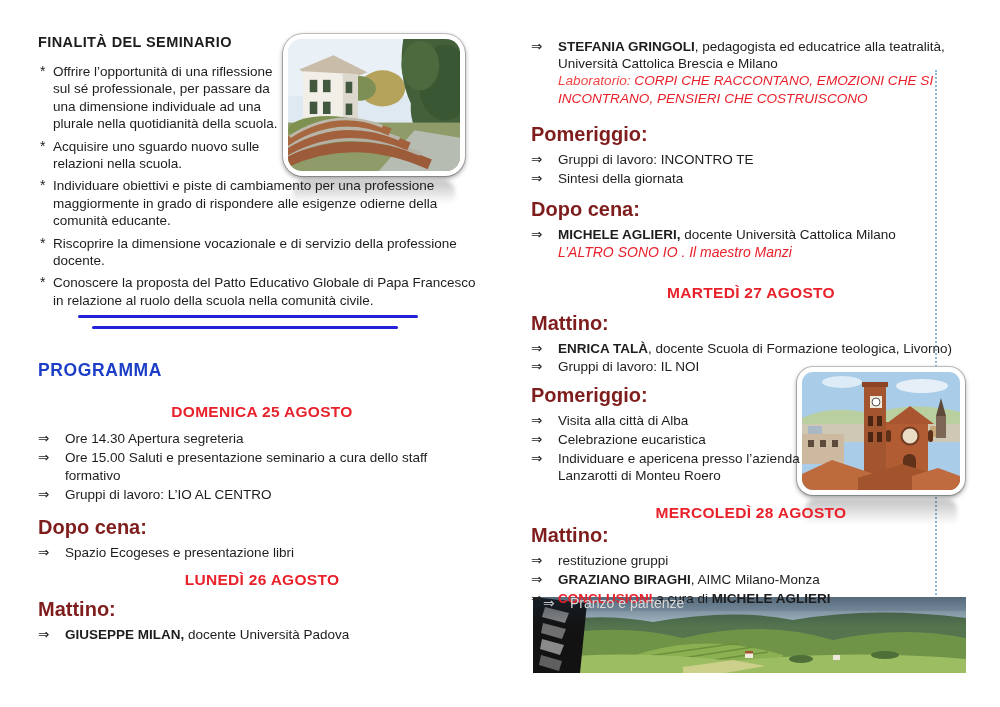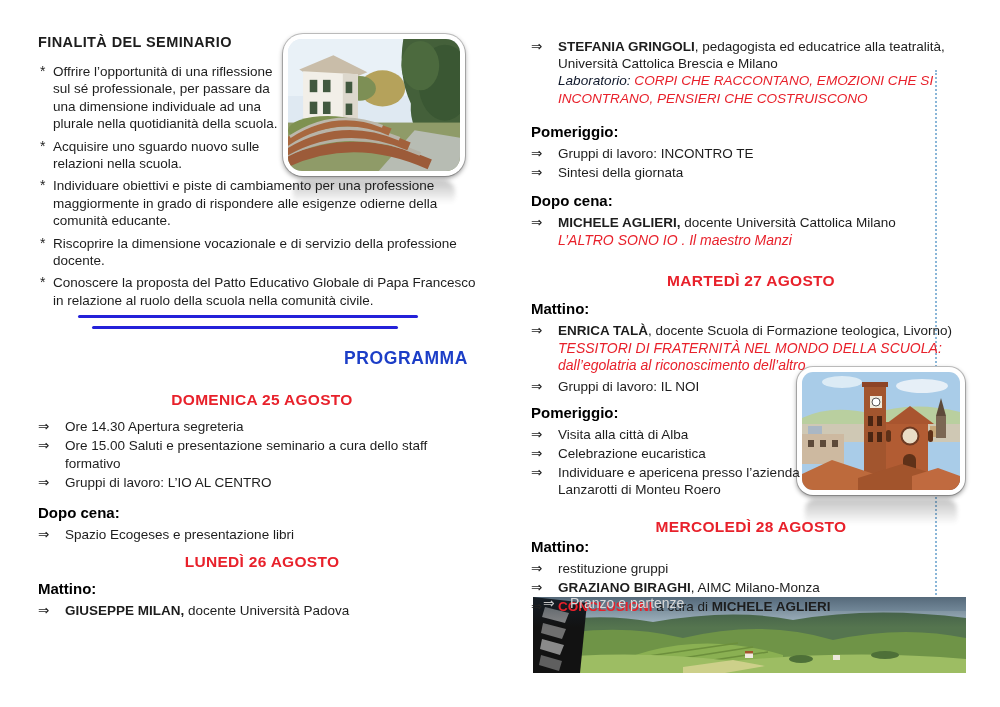--- a/index.html
+++ b/index.html
@@ -19,34 +19,34 @@
 
   .fin-list { font-size:13.5px; line-height:17.4px; }
   .fin-item { display:flex; margin:0 0 5px; }
   .fin-item .bm { flex:none; width:15px; padding-left:2px; font-size:14px; }
   .fin-item:nth-child(1), .fin-item:nth-child(2) { width:248px; }
 
   .divider { background:#2421d9; border-radius:2px; }
   .d1 { width:340px; height:3px; margin:6px 0 0 40px; }
   .d2 { width:306px; height:3px; margin:8px 0 0 54px; }
 
-  .programma { margin-top:19px; width:430px; text-align:right;
+  .programma { margin-top:31px; width:430px; text-align:left;
                color:#1c3ec7; font-size:17.5px; font-weight:bold; letter-spacing:.6px; }
 
   .day { color:#e8212b; font-size:15.5px; font-weight:bold; letter-spacing:.3px; margin:22px 0 9px;text-align:center; }
-  .sub { color:#000000; font-size:15px; font-weight:bold; margin:13px 0 5px; }
+  .sub { color:#7f1d1d; font-size:20px; font-weight:bold; margin:13px 0 5px; }
 
   .arrow-item { display:flex; margin:1.5px 0; font-size:13.5px; line-height:17.4px; }
   .arrow-item .arrow { flex:none; width:17px; margin-right:10px; color:#222; font-size:13.5px; }
   .arrow-item .txt { flex:1; }
   .name { font-weight:bold; }
 
   .talk { color:#e8212b; font-style:italic; font-size:14px; line-height:17.5px; margin:1px 0 2px; }
   .lab  { font-style:italic; font-size:13.6px; line-height:17.5px; }
-  .lab .lbl { color:#0f172a; }
+  .lab .lbl { color:#ef4444; }
   .lab .ttl { color:#e8212b; }
   .red-b { color:#e8212b; font-weight:bold; }
 
   
   .mt10 { margin-top:10px; } .mt16 { margin-top:16px; }
   .mt20 { margin-top:20px; } .mt2  { margin-top:2px; }
   .narrow { width:272px; }
 
   
   .photo { position:absolute; background:#fff; padding:5px; z-index:1;
@@ -272,21 +272,20 @@
         <div class="talk" style="padding-left:0;">L’ALTRO SONO IO . Il maestro Manzi</div>
       </span>
     </div>
 
     <div class="day mt20">MARTEDÌ 27 AGOSTO</div>
     <div class="sub mt10">Mattino:</div>
 
     <div class="arrow-item">
       <span class="arrow">⇒</span>
       <span class="txt"><span class="name">ENRICA TALÀ</span><span>, docente Scuola di Formazione teologica, Livorno)</span>
-        <div class="talk" style="padding-left:0;">TESSITORI DI FRATERNITÀ NEL MONDO DELLA SCUOLA: dall’egolatria al riconoscimento dell’altro</div>
       </span>
     </div>
     <div class="arrow-item">
       <span class="arrow">⇒</span>
       <span class="txt">Gruppi di lavoro: IL NOI</span>
     </div>
 
     <div class="sub" style="margin-top:8px;">Pomeriggio:</div>
     <div class="arrow-item narrow">
       <span class="arrow">⇒</span>

